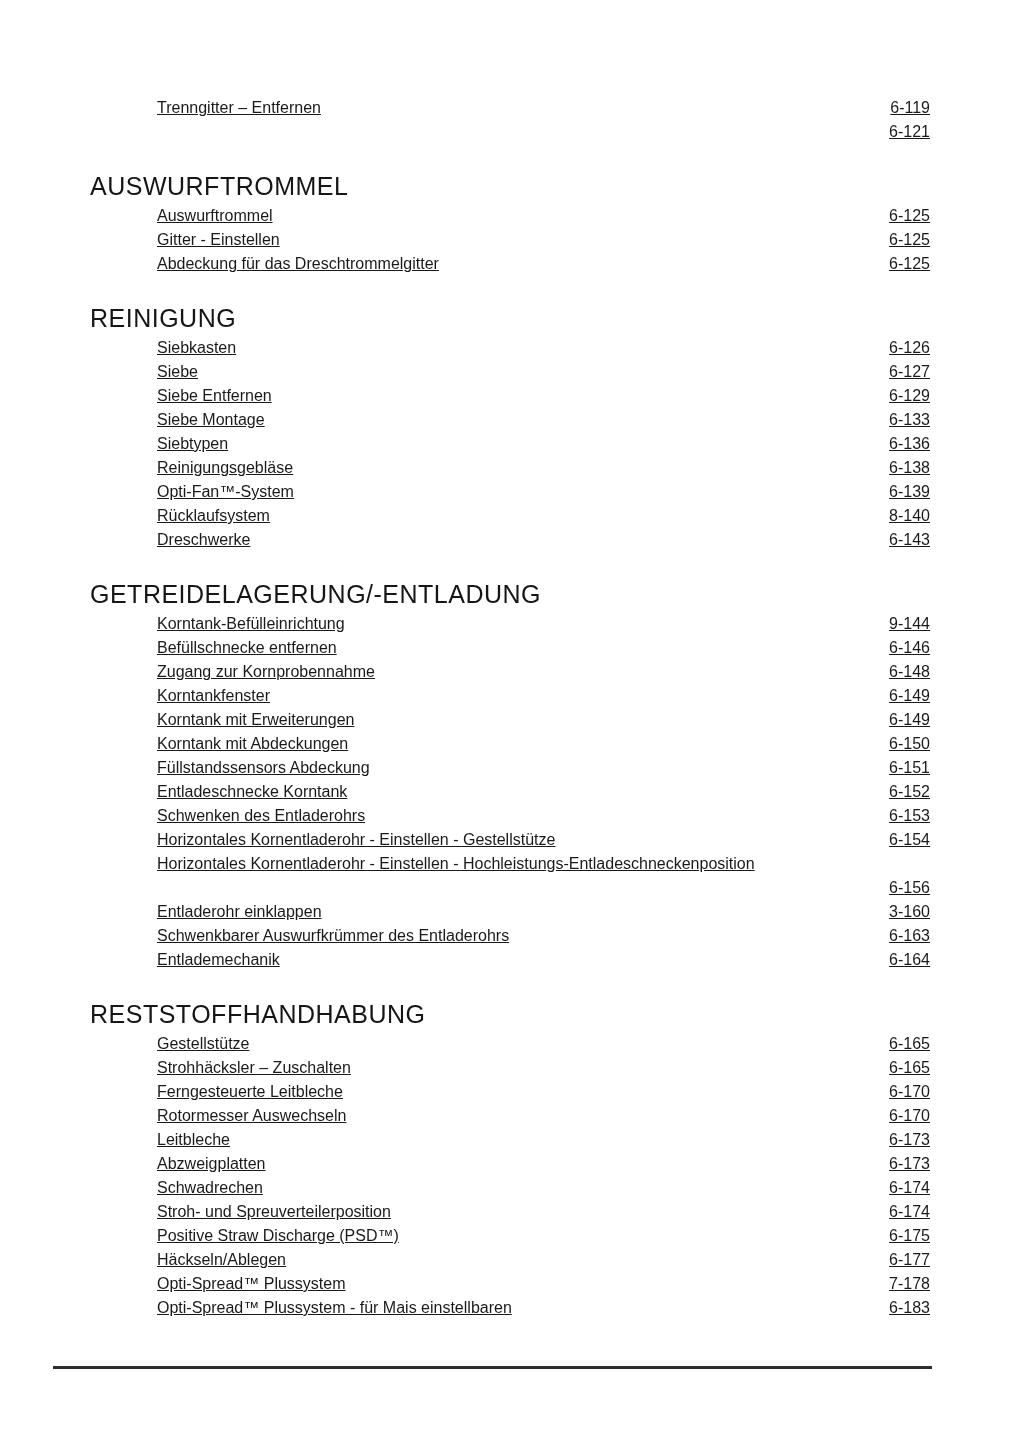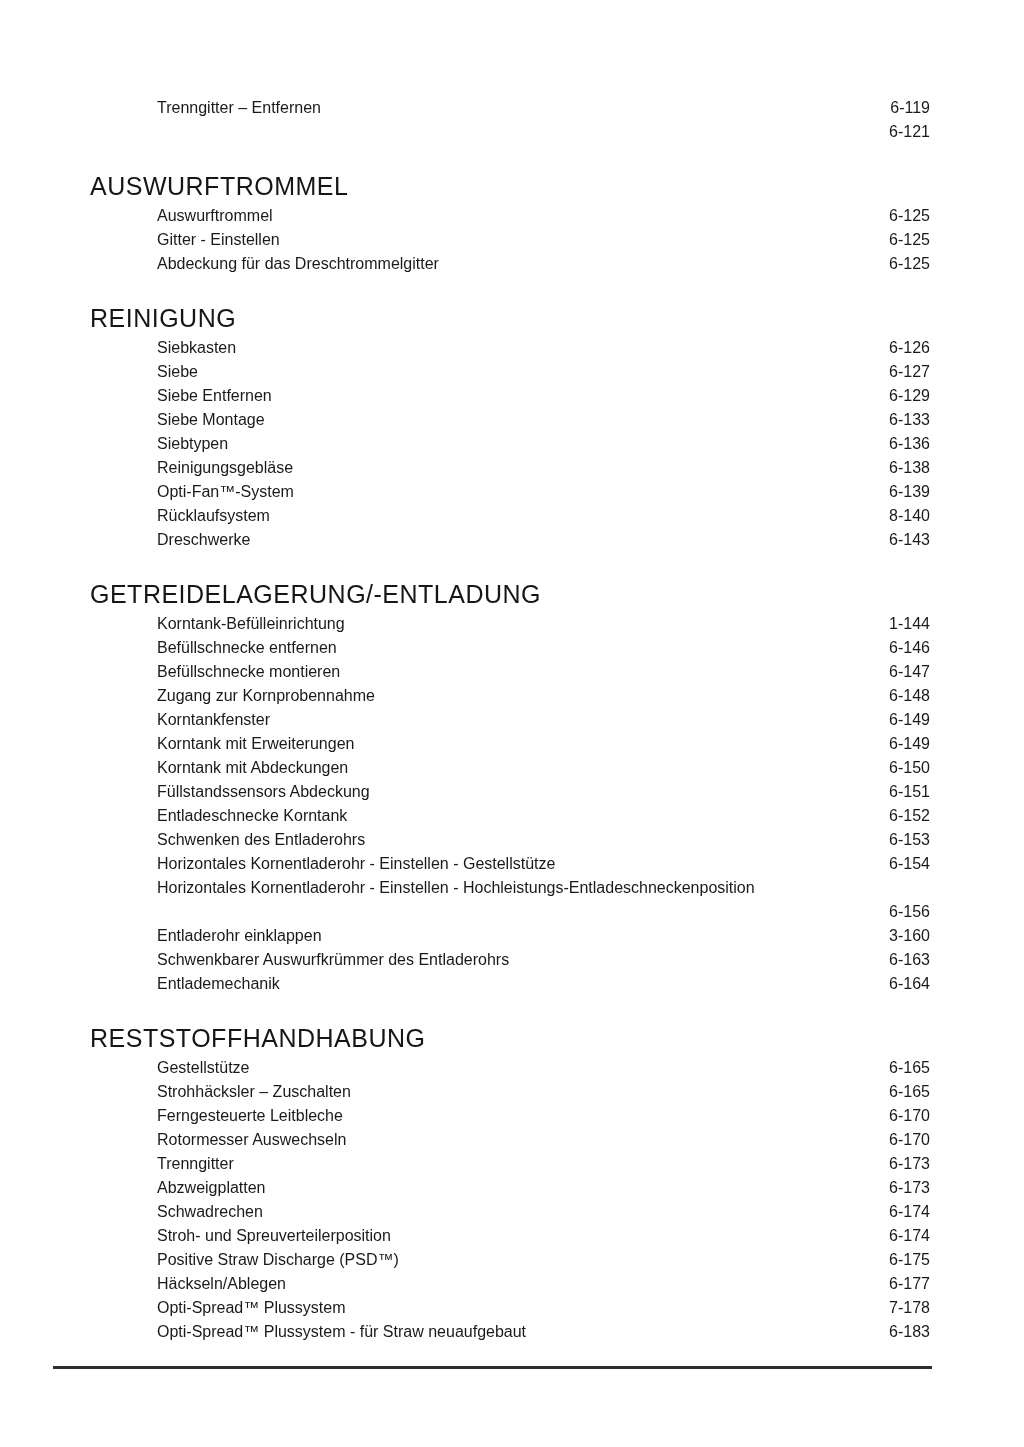--- a/index.html
+++ b/index.html
@@ -32,20 +32,21 @@
     white-space: nowrap;
   }
   .toc-entries {
     margin-left: 67px;
   }
   .toc-row {
     display: flex;
     align-items: flex-end;
     height: 24px;
     font-size: 16px;
+    text-decoration: underline;
   }
   .toc-label {
     white-space: nowrap;
     line-height: 24px;
   }
   .toc-dots {
     flex: 1 1 auto;
     margin: 0 4px 0 6px;
     background-image: radial-gradient(circle at 1.4px 1.6px, #1b1b1b 1.35px, rgba(0,0,0,0) 1.45px);
     background-size: 7.6px 4px;
@@ -163,34 +164,29 @@
     <span class="toc-label">Dreschwerke</span>
     <span class="toc-dots"></span>
     <span class="toc-page">6-143</span>
   </div>
 </div>
   <h2 class="toc-section-title">GETREIDELAGERUNG/-ENTLADUNG</h2>
 <div class="toc-entries">
   <div class="toc-row">
     <span class="toc-label">Korntank-Befülleinrichtung</span>
     <span class="toc-dots"></span>
-    <span class="toc-page">1-144</span>
+    <span class="toc-page">9-144</span>
   </div>
 
   <div class="toc-row">
     <span class="toc-label">Befüllschnecke entfernen</span>
     <span class="toc-dots"></span>
     <span class="toc-page">6-146</span>
   </div>
 
-  <div class="toc-row">
-    <span class="toc-label">Befüllschnecke montieren</span>
-    <span class="toc-dots"></span>
-    <span class="toc-page">6-147</span>
-  </div>
 
   <div class="toc-row">
     <span class="toc-label">Zugang zur Kornprobennahme</span>
     <span class="toc-dots"></span>
     <span class="toc-page">6-148</span>
   </div>
 
   <div class="toc-row">
     <span class="toc-label">Korntankfenster</span>
     <span class="toc-dots"></span>
@@ -282,21 +278,21 @@
     <span class="toc-page">6-170</span>
   </div>
 
   <div class="toc-row">
     <span class="toc-label">Rotormesser Auswechseln</span>
     <span class="toc-dots"></span>
     <span class="toc-page">6-170</span>
   </div>
 
   <div class="toc-row">
-    <span class="toc-label">Trenngitter</span>
+    <span class="toc-label">Leitbleche</span>
     <span class="toc-dots"></span>
     <span class="toc-page">6-173</span>
   </div>
 
   <div class="toc-row">
     <span class="toc-label">Abzweigplatten</span>
     <span class="toc-dots"></span>
     <span class="toc-page">6-173</span>
   </div>
 
@@ -324,21 +320,21 @@
     <span class="toc-page">6-177</span>
   </div>
 
   <div class="toc-row">
     <span class="toc-label">Opti-Spread™ Plussystem</span>
     <span class="toc-dots"></span>
     <span class="toc-page">7-178</span>
   </div>
 
   <div class="toc-row">
-    <span class="toc-label">Opti-Spread™ Plussystem - für Straw neuaufgebaut</span>
+    <span class="toc-label">Opti-Spread™ Plussystem - für Mais einstellbaren</span>
     <span class="toc-dots"></span>
     <span class="toc-page">6-183</span>
   </div>
 </div>
       </div>
   </div>
   <div class="bottom-rule"></div>
 </div>
 
 </body></html>

